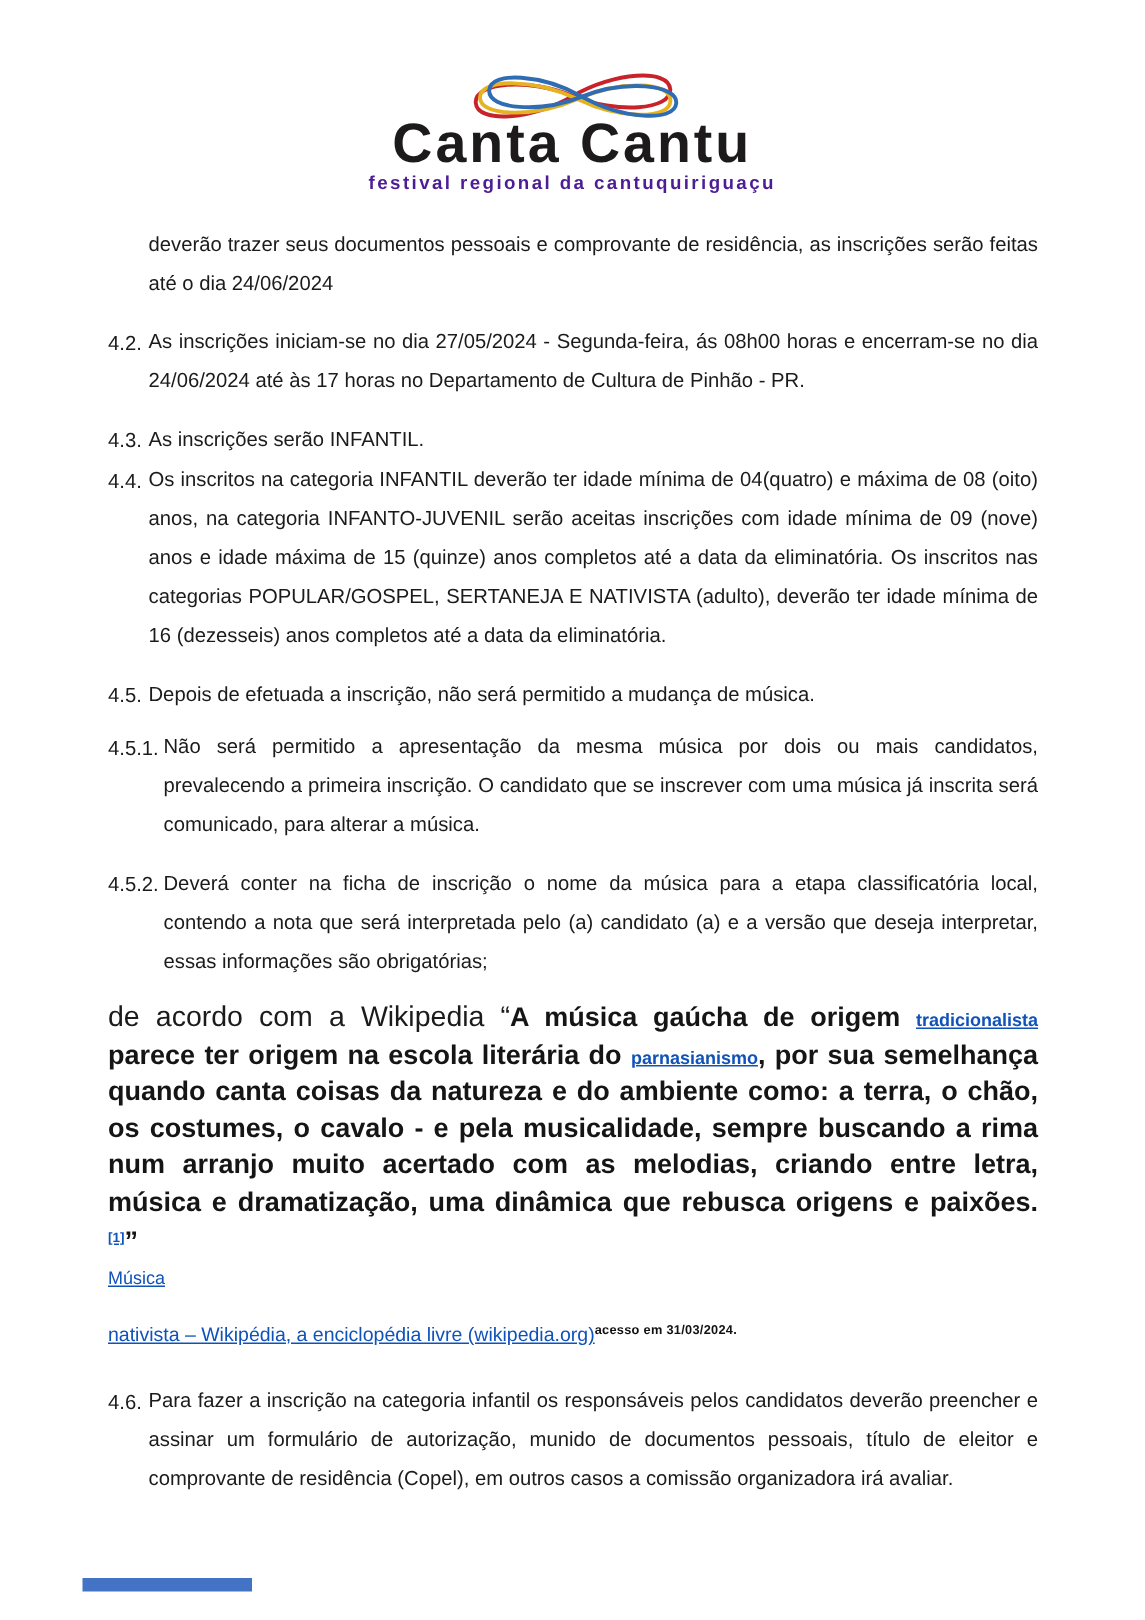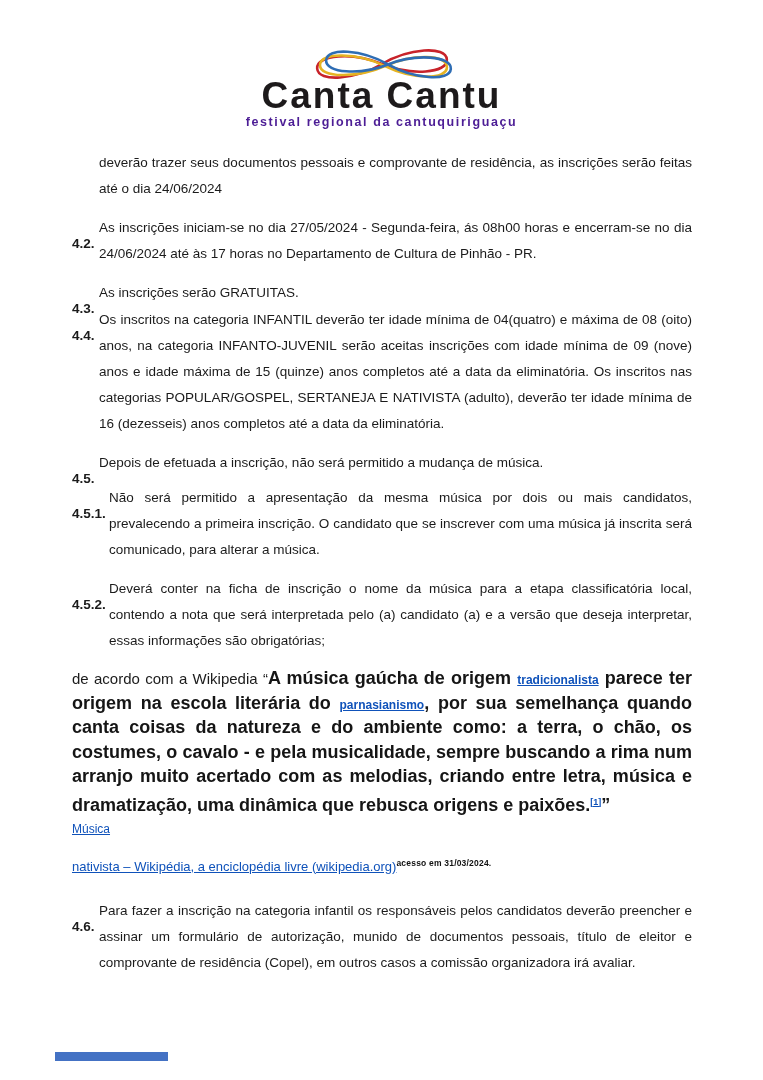--- a/index.html
+++ b/index.html
@@ -21,29 +21,29 @@
     font-size:12.5px; letter-spacing:1.6px; font-weight:600;
     color:#4c1d95; margin-top:1px;
   }
 
   
   .docbody { position:absolute; top:150px; left:72px; width:620px; }
   .para {
     position:relative; text-align:justify;
     font-size:13.5px; line-height:26px; margin-bottom:13px;
   }
-  .para .num { position:absolute; left:0; top:16px; font-weight:bold; }
+  .para .num { position:absolute; left:0; top:1px; font-weight:normal; }
   .ind1 { padding-left:27px; }
   .ind2 { padding-left:37px; }
   .mb0  { margin-bottom:1px; }
   .tight { line-height:23px; margin-bottom:6px; }
 
   
   .wiki { text-align:justify; line-height:22.5px; margin-bottom:0; }
-  .wiki .lead { font-size:15px; color:#1b1b1b; }
+  .wiki .lead { font-size:19px; color:#1b1b1b; }
   .wiki .q { font-size:18px; font-weight:bold; color:#151515; }
   a.link {
     color:var(--link, #0f52ba); text-decoration:underline; cursor:pointer;
   }
   .wiki a.link { font-size:12px; font-weight:bold; }
   sup.fnote a.link { font-size:9px; font-weight:bold; }
   .musica-line { line-height:22px; font-size:12px; margin-bottom:14px; }
   .wikiref-line { font-size:13px; line-height:18px; margin-bottom:22px; }
   .wikiref-line a.link { font-size:13px; font-weight:normal;text-align:right; }
   .access-note { font-size:8.5px; font-weight:bold; color:#111;
@@ -78,21 +78,21 @@
       <span>deverão trazer seus documentos pessoais e comprovante de residência, as inscrições serão feitas até o dia 24/06/2024</span>
     </p>
 
     <p class="para ind1">
       <span class="num">4.2.</span>
       <span>As inscrições iniciam-se no dia 27/05/2024 - Segunda-feira, ás 08h00 horas e encerram-se no dia 24/06/2024 até às 17 horas no Departamento de Cultura de Pinhão - PR.</span>
     </p>
 
     <p class="para ind1 mb0">
       <span class="num">4.3.</span>
-      <span>As inscrições serão GRATUITAS.</span>
+      <span>As inscrições serão INFANTIL.</span>
     </p>
 
     <p class="para ind1">
       <span class="num">4.4.</span>
       <span>Os inscritos na categoria INFANTIL deverão ter idade mínima de 04(quatro) e máxima de 08 (oito) anos, na categoria INFANTO-JUVENIL serão aceitas inscrições com idade mínima de 09 (nove) anos e idade máxima de 15 (quinze) anos completos até a data da eliminatória. Os inscritos nas categorias POPULAR/GOSPEL, SERTANEJA E NATIVISTA (adulto), deverão ter idade mínima de 16 (dezesseis) anos completos até a data da eliminatória.</span>
     </p>
 
     <p class="para ind1 mb0" style="margin-bottom:9px;">
       <span class="num">4.5.</span>
       <span>Depois de efetuada a inscrição, não será permitido a mudança de música.</span>

